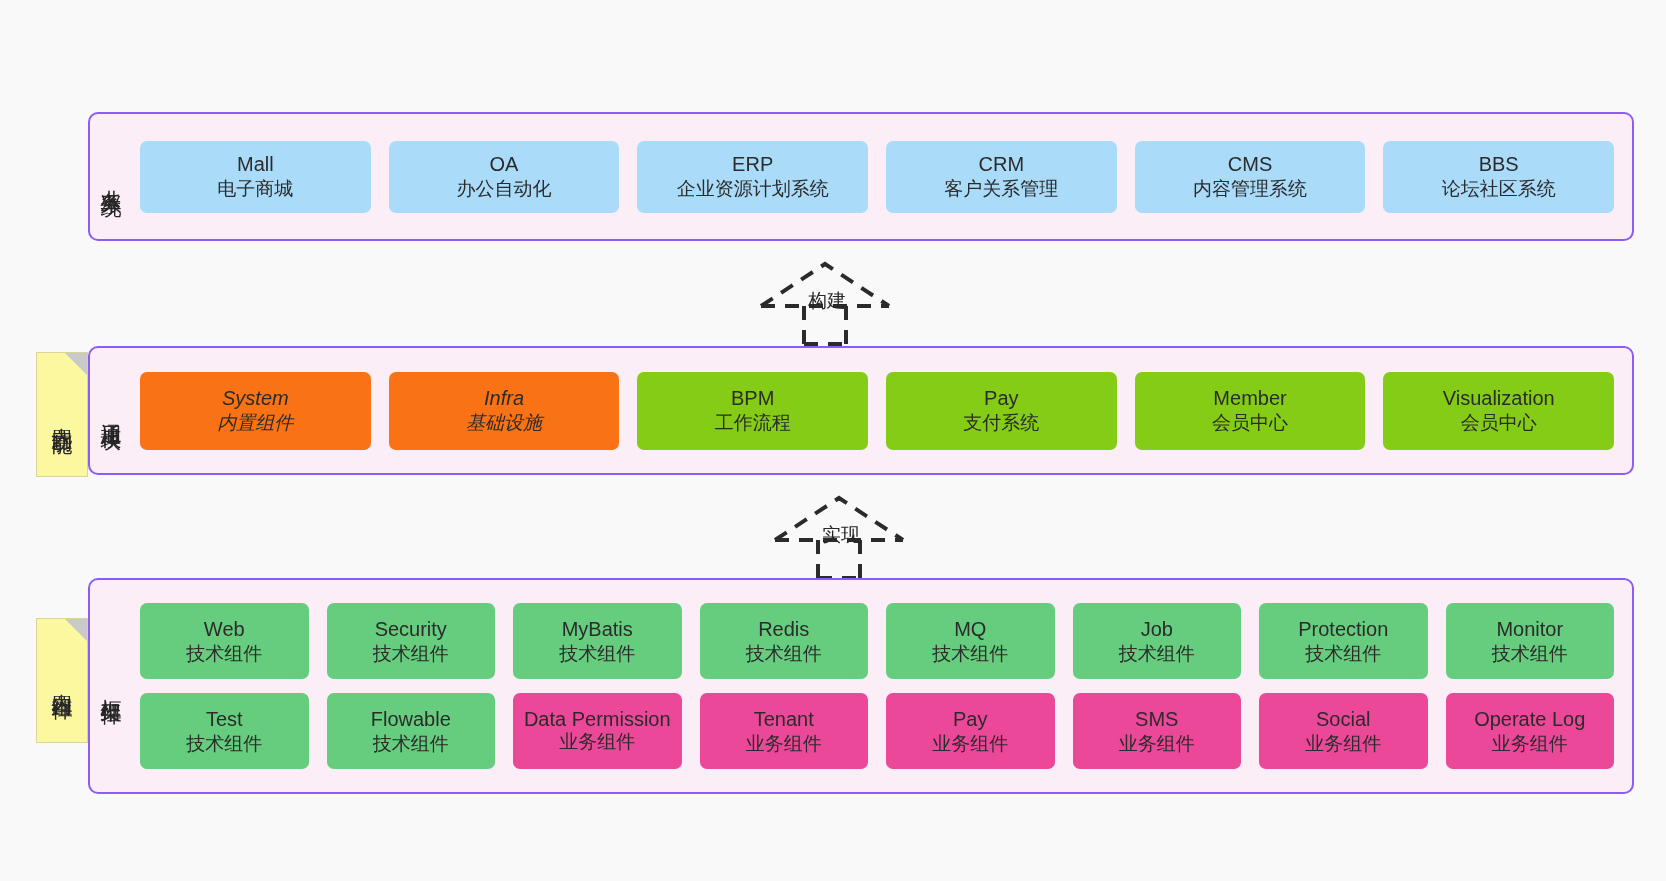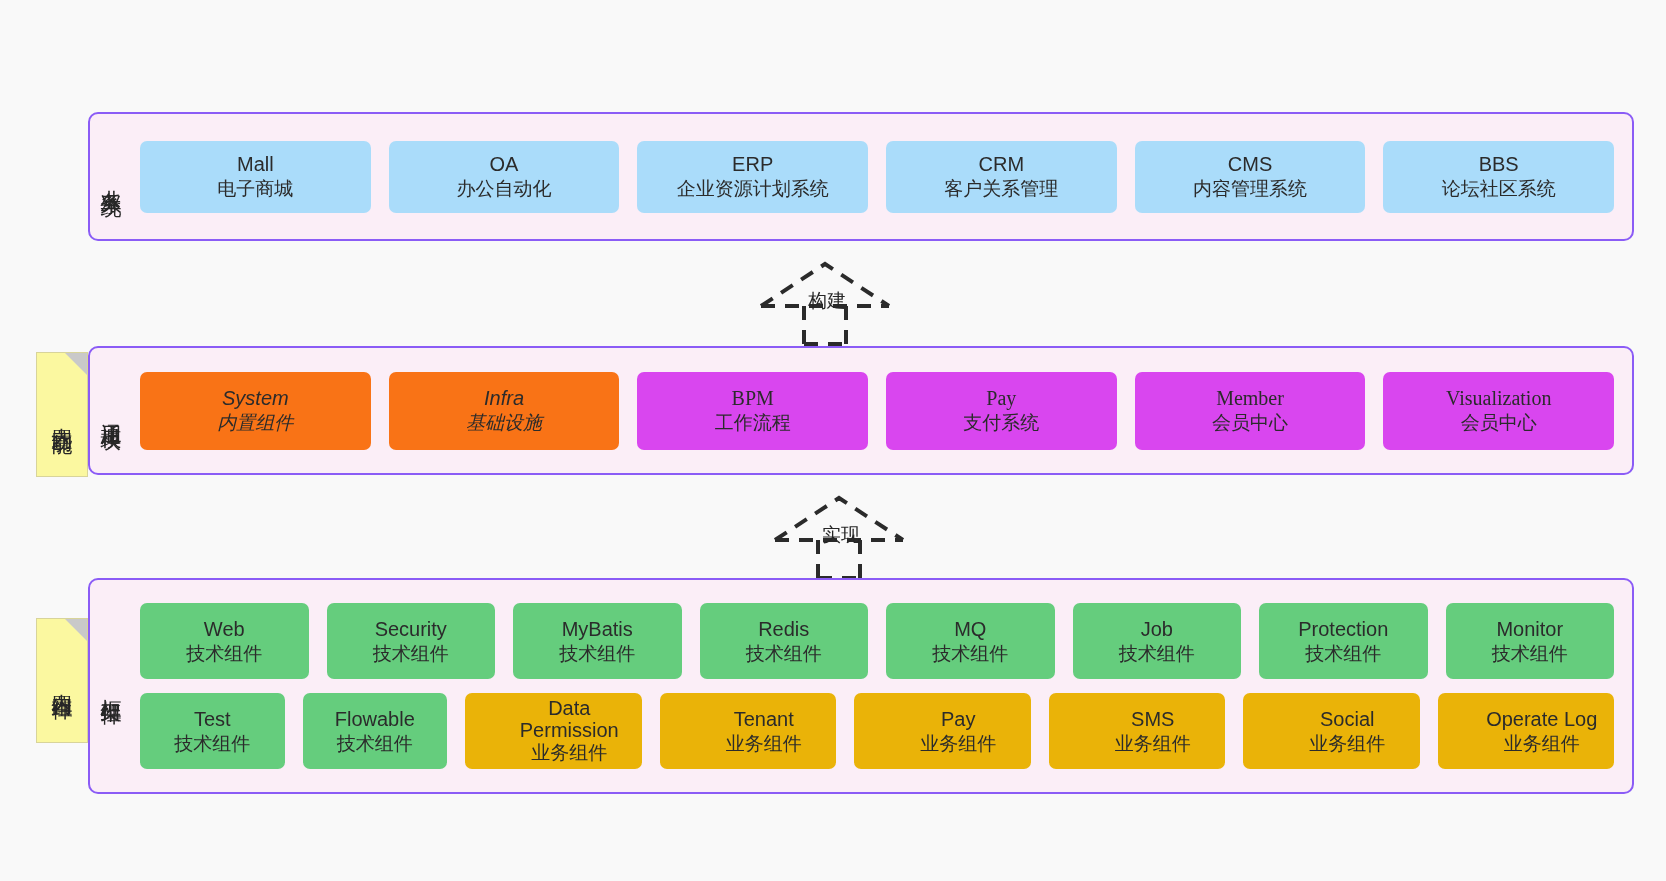--- a/index.html
+++ b/index.html
@@ -84,23 +84,23 @@
     white-space: nowrap;
   }
   .node .en.wrap { white-space: normal; }
 
   .node .cn {
     font-size: 19px;
   }
 
   .n-blue   { background: #aadcfa; }
   .n-red    { background: #f97316; font-style: italic; }
-  .n-pink   { background: #d946ef; font-family: Liberation Serif, serif; }
+  .n-pink   { background: #84cc16; }
   .n-green  { background: #65cd7d; }
-  .n-lgreen { background: #eab308; padding-left: 36px; }
+  .n-lgreen { background: #ec4899; }
 
   
   .note {
     position: absolute;
     background: #fbf8a0;
     border: 1px solid #d8d49a;
     display: flex;
     align-items: center;
     justify-content: center;
     font-size: 21px;

